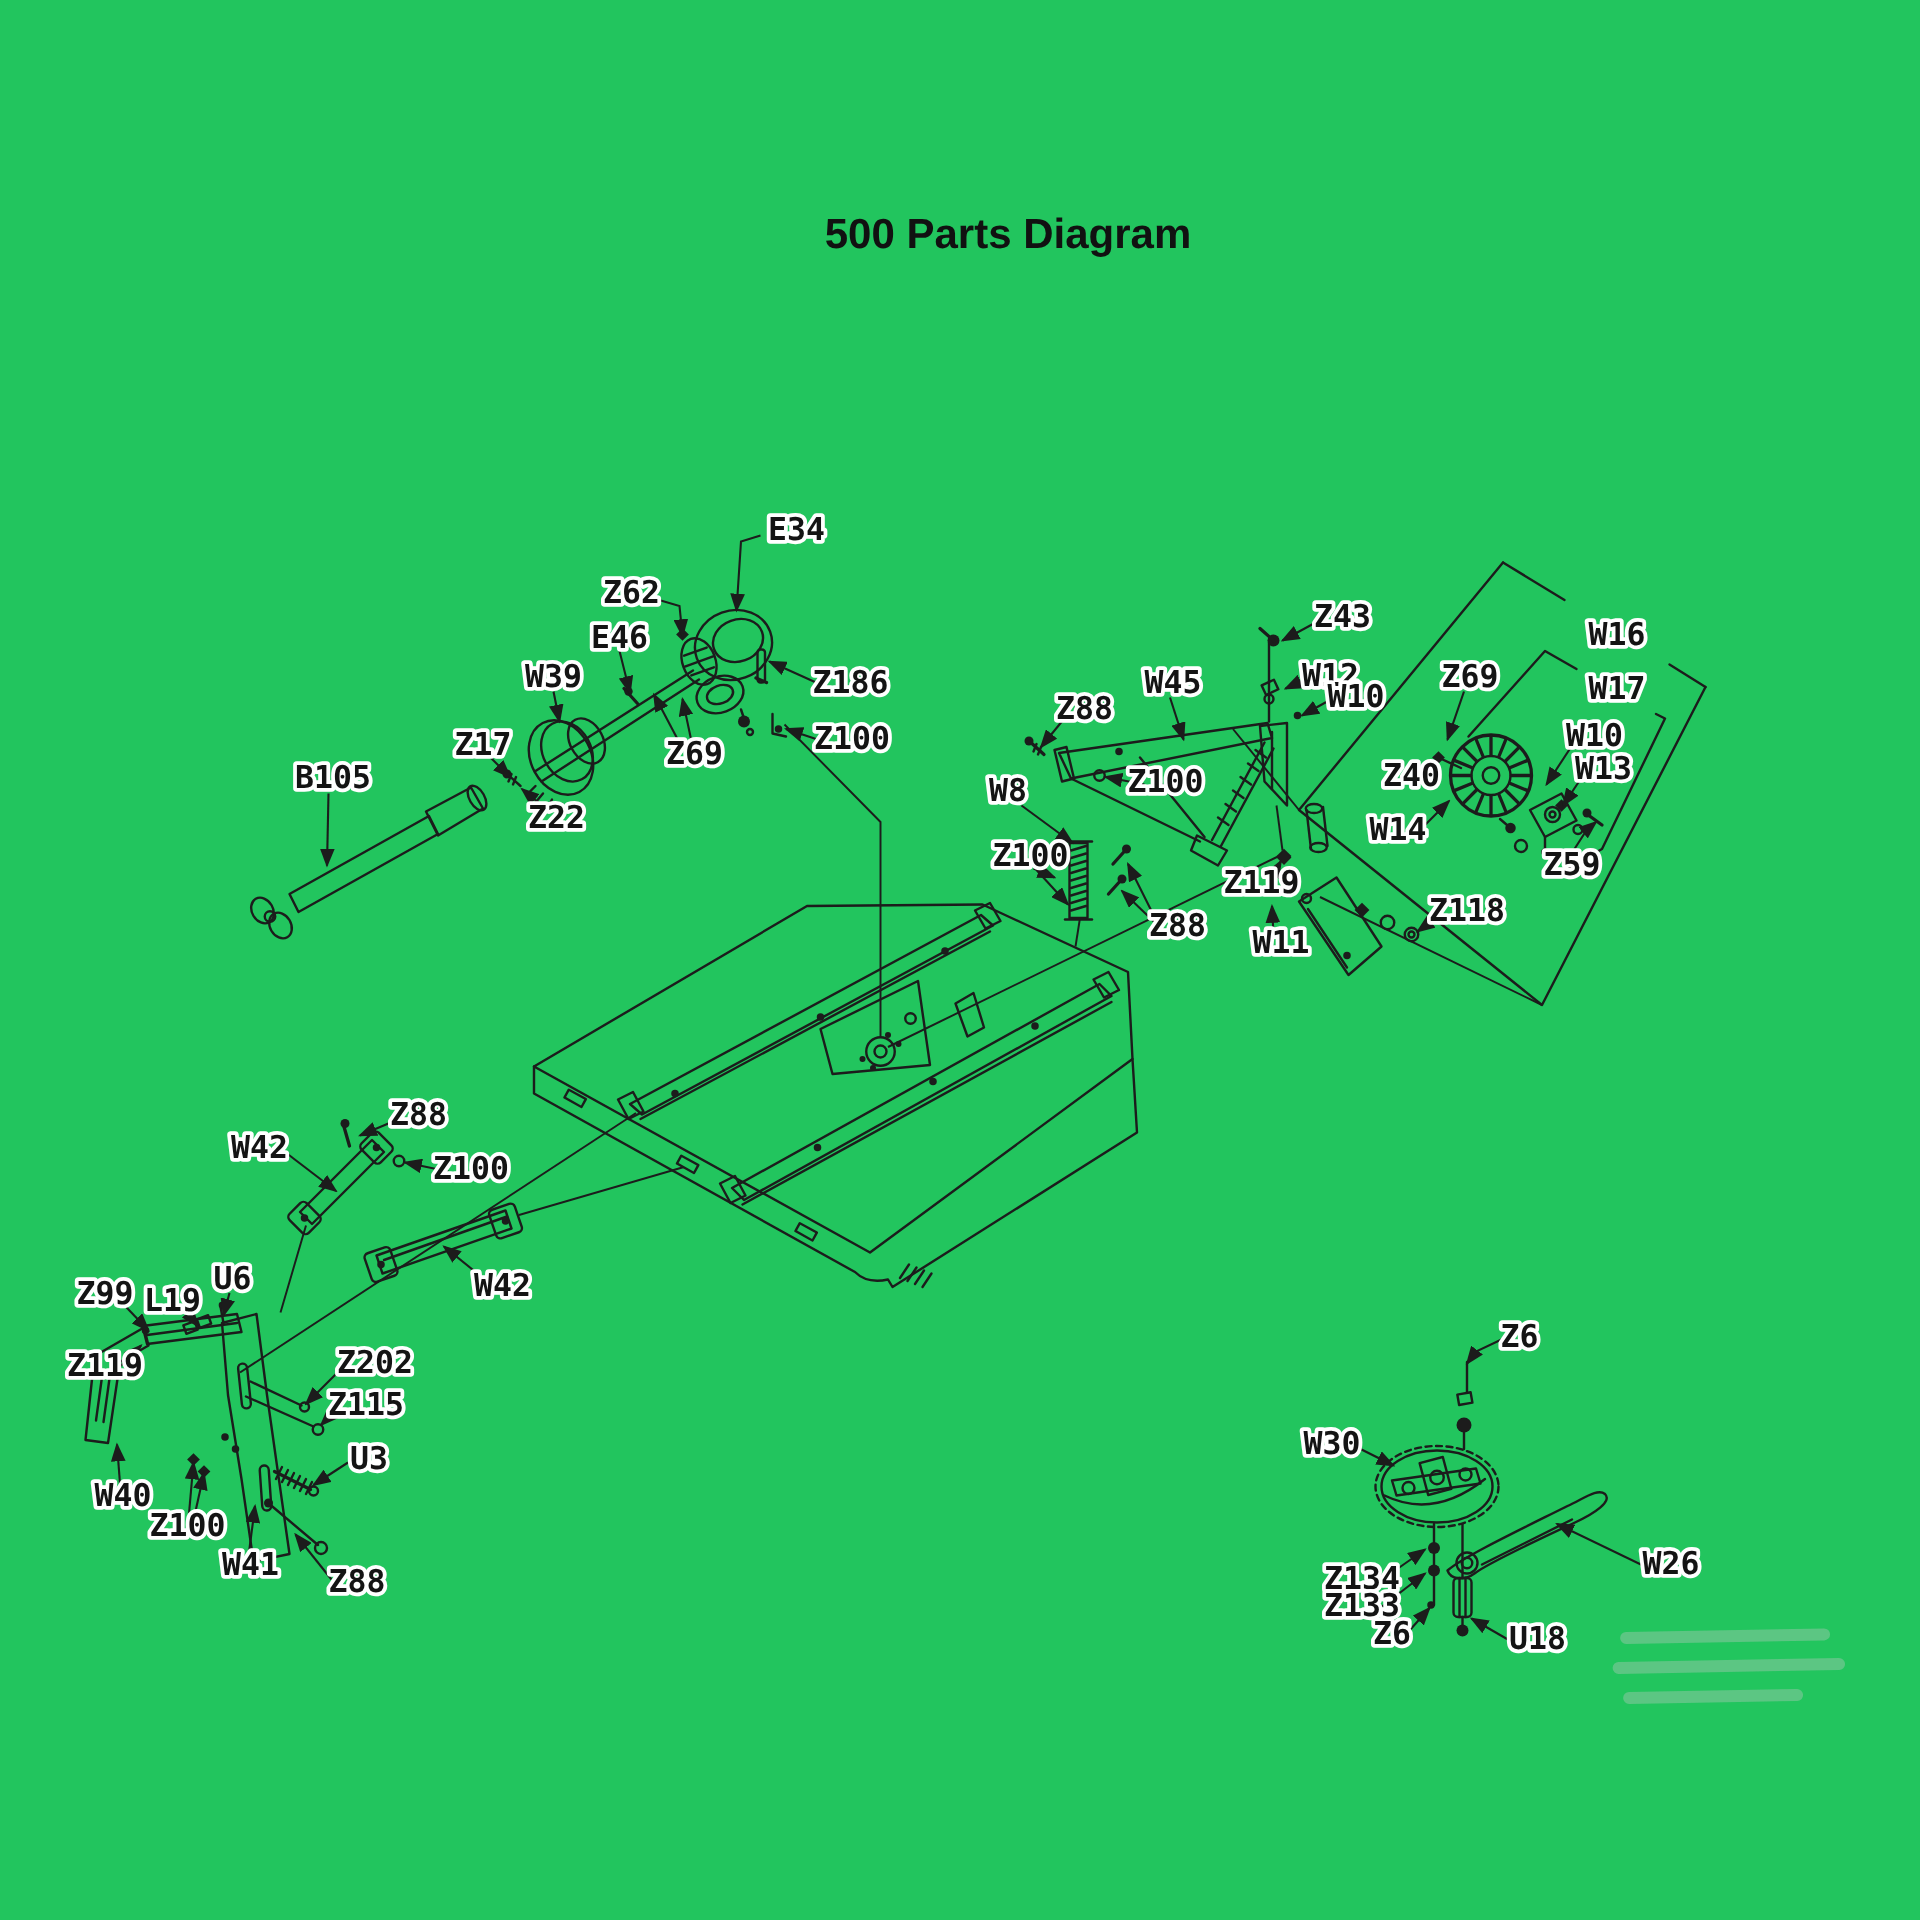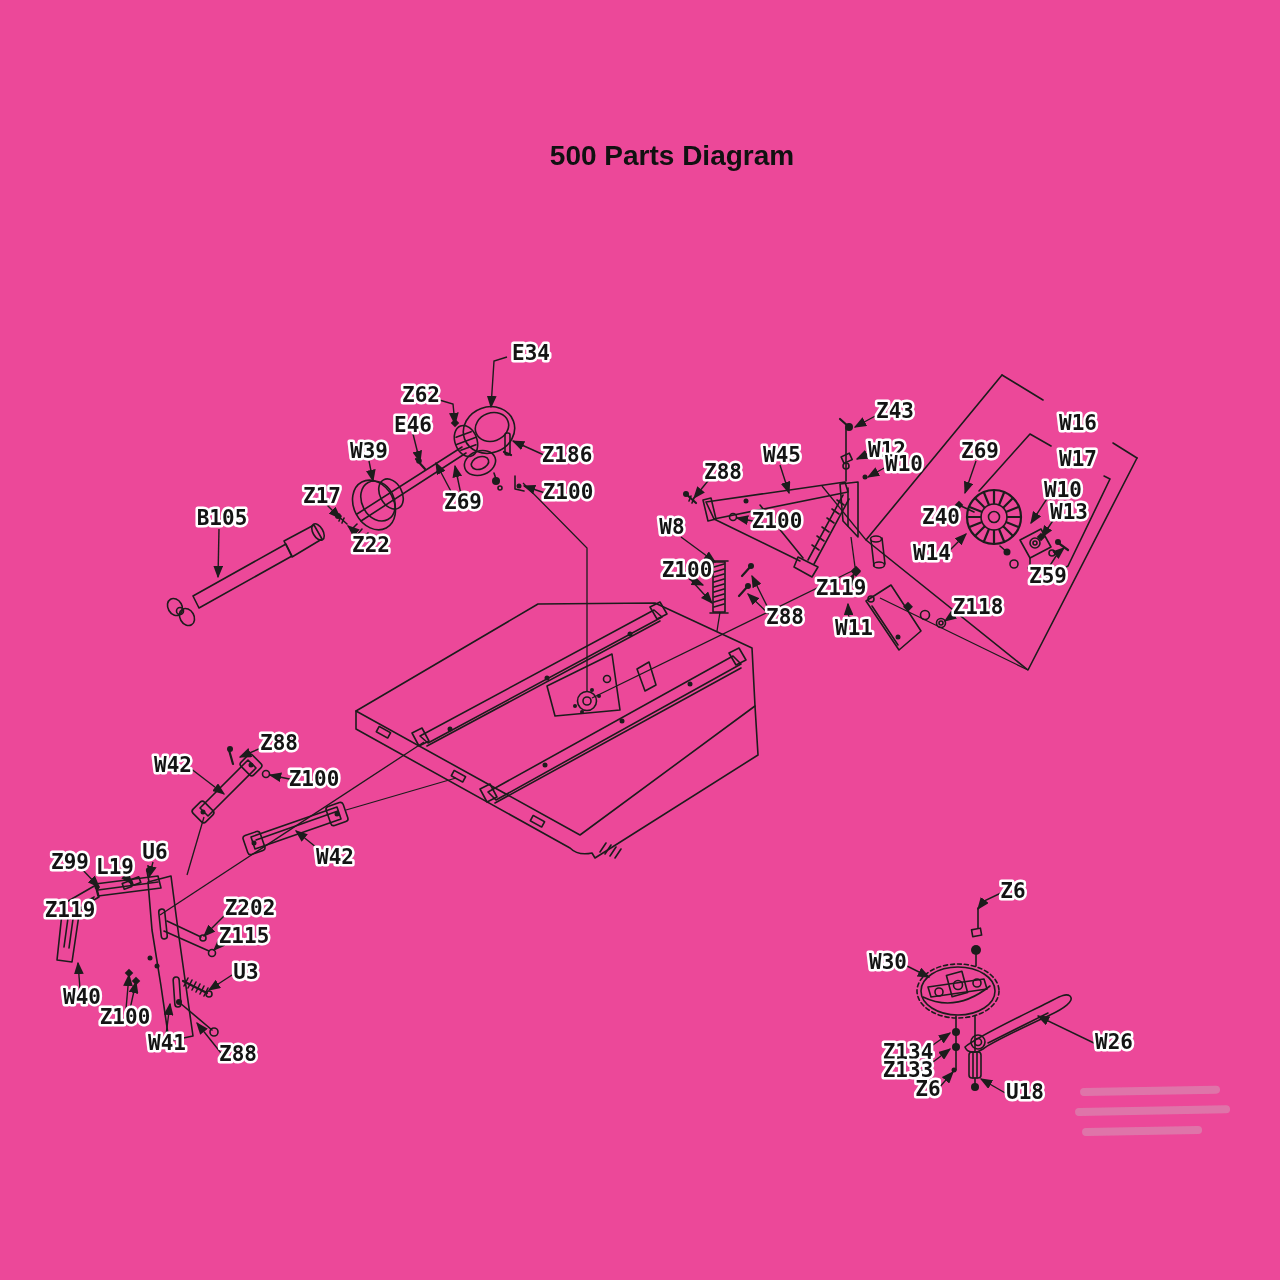--- a/index.html
+++ b/index.html
@@ -1,16 +1,16 @@
 <!DOCTYPE html>
 <html><head>
 <meta charset="utf-8">
 <style>
   html,body{margin:0;padding:0;background:#fff;}
-  .stage{position:relative;width:1280px;height:1280px;background:#ec4899;overflow:hidden;
+  .stage{position:relative;width:1280px;height:1280px;background:#22c55e;overflow:hidden;
          font-family:"Liberation Sans",sans-serif;}
   svg{position:absolute;left:0;top:0;}
   .title{font-family:"Liberation Sans",sans-serif;font-weight:bold;font-size:28px;fill:#111;text-anchor:middle;}
   .plabel{font-family:"DejaVu Sans Mono",monospace;font-weight:bold;font-size:21px;fill:#141414;
           text-anchor:middle;paint-order:stroke;stroke:#ffffff;stroke-width:5px;stroke-linejoin:round;}
   .ln{stroke:#1c1c1c;stroke-width:1.6;fill:none;stroke-linecap:round;stroke-linejoin:round;}
   .ln2{stroke:#1c1c1c;stroke-width:2.2;fill:none;stroke-linecap:round;stroke-linejoin:round;}
   .leader{stroke:#1c1c1c;stroke-width:1.4;fill:none;marker-end:url(#arw);}
   .cline{stroke:#1c1c1c;stroke-width:1.3;fill:none;}
   .fill{fill:#1c1c1c;stroke:none;}

